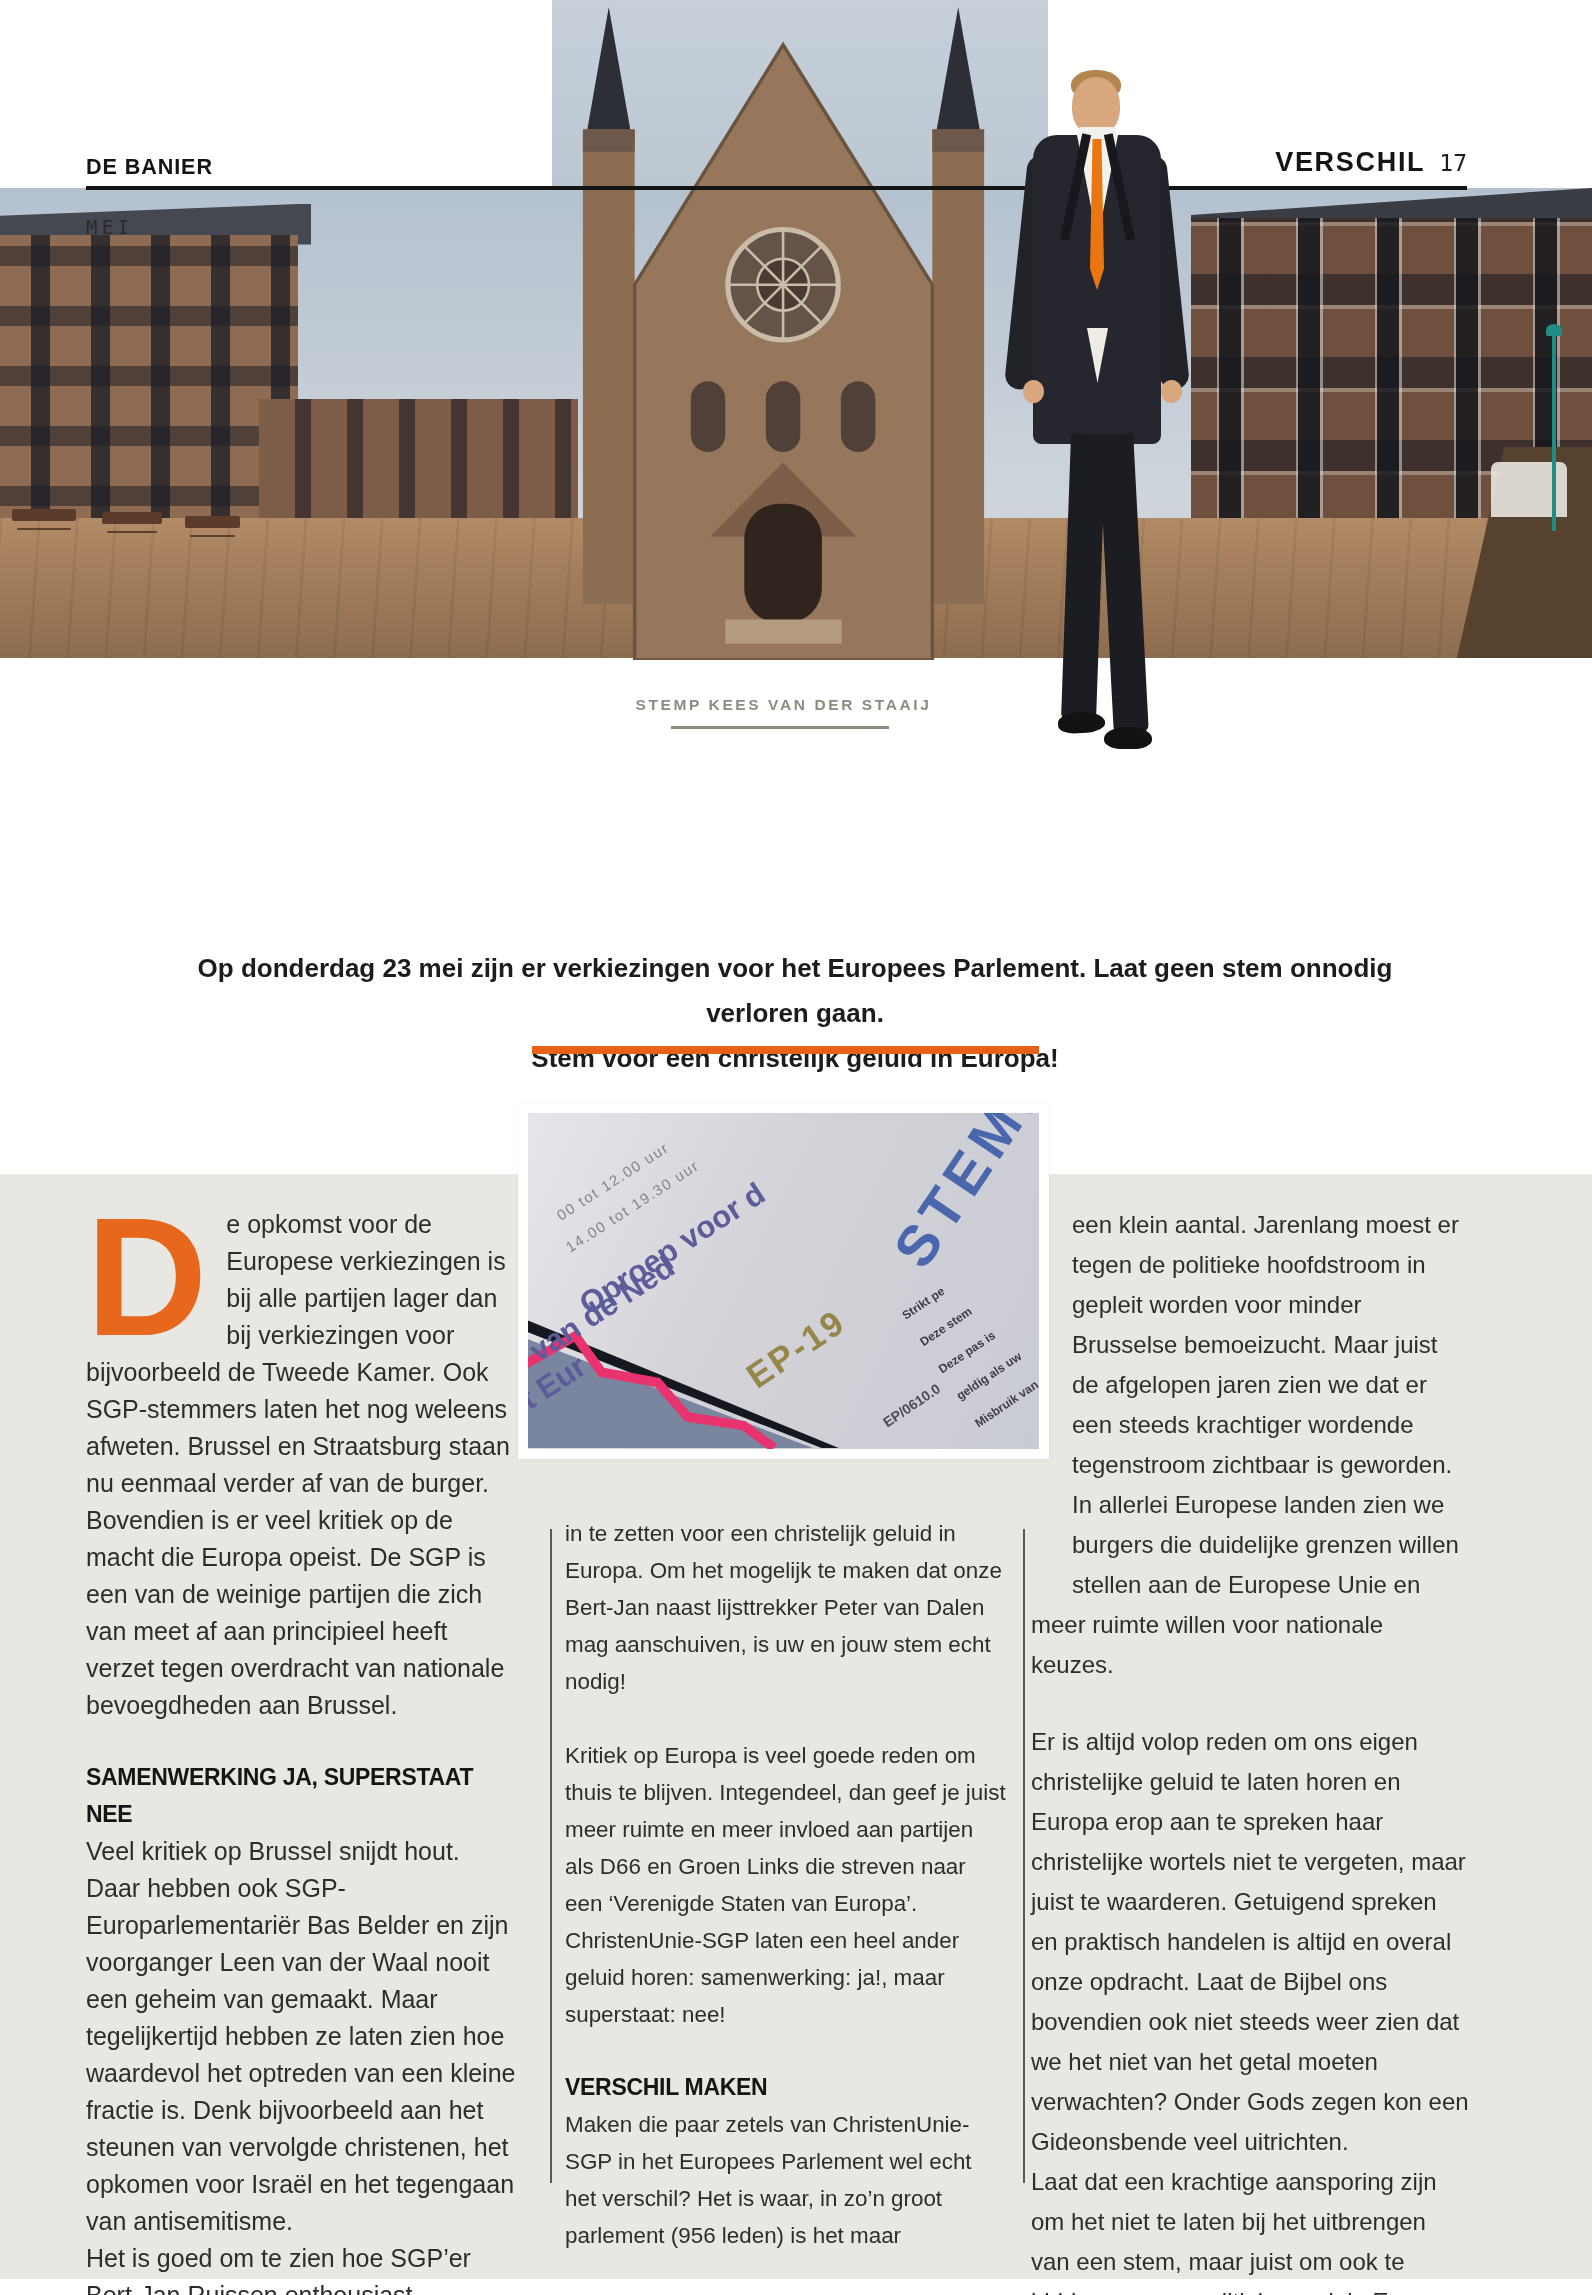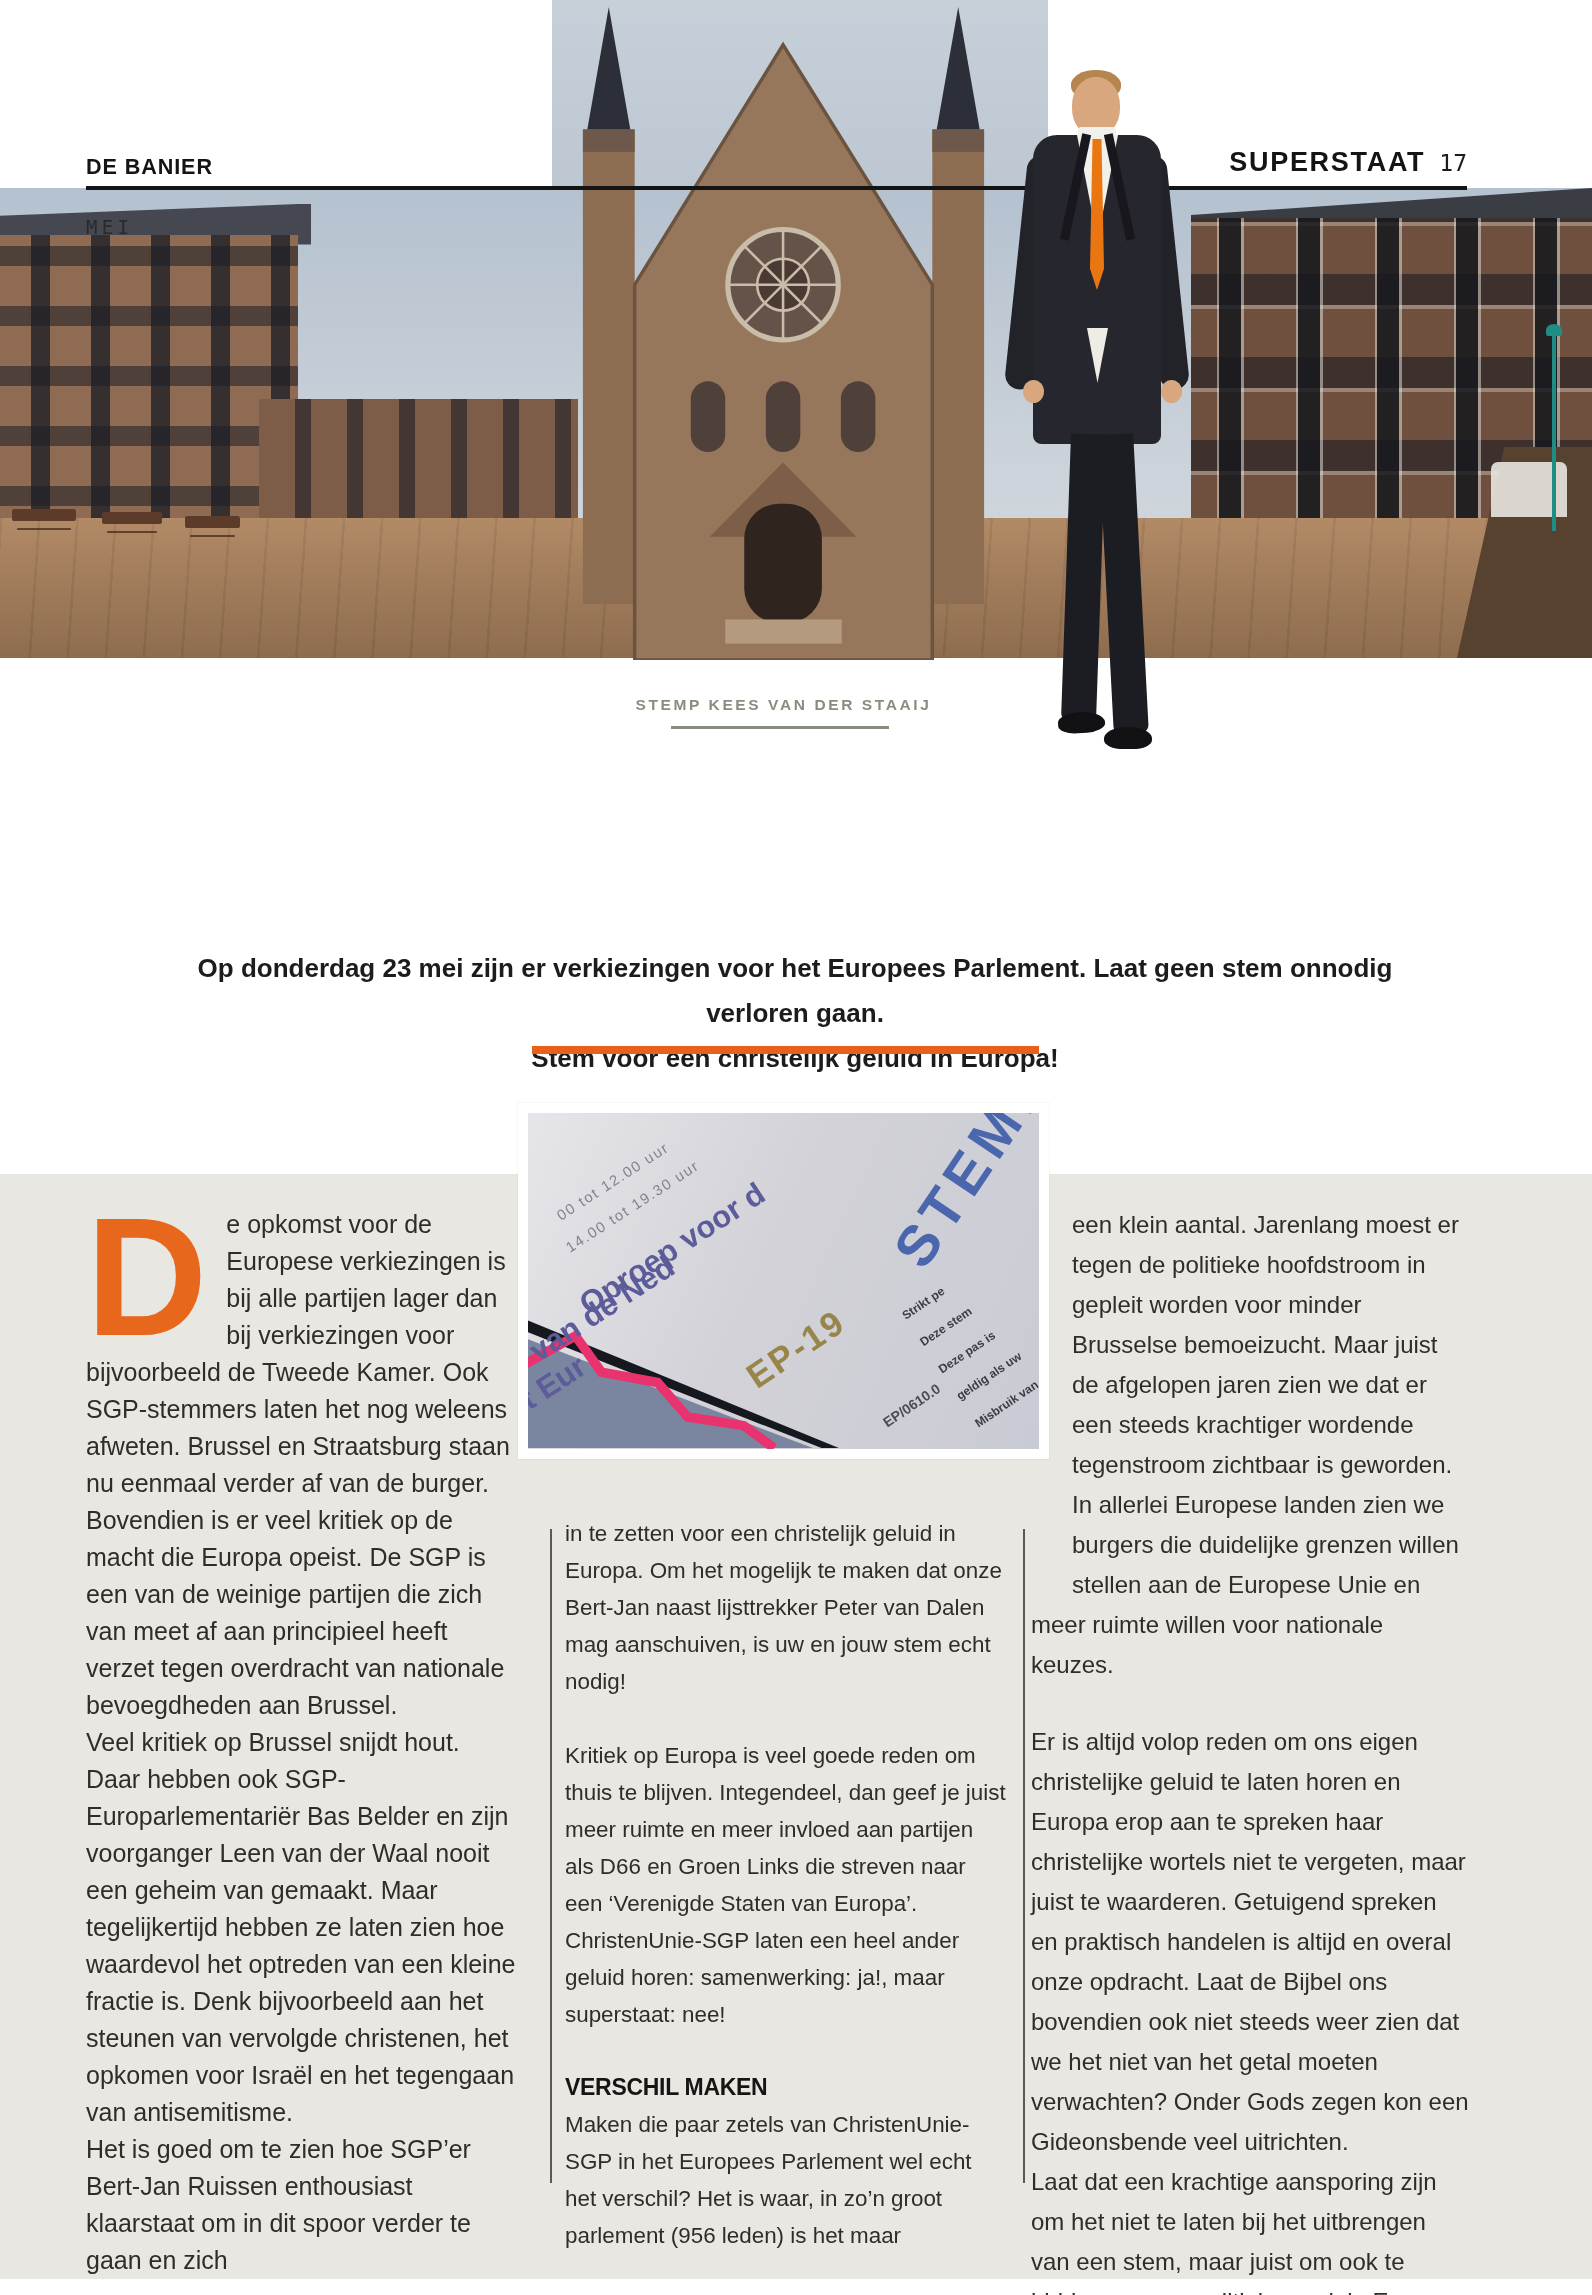--- a/index.html
+++ b/index.html
@@ -122,21 +122,21 @@
 </head>
 <body>
 
 <div id="page">
 
   <div class="masthead-left">
     <span class="brand">DE BANIER</span>
     <span class="issue">MEI</span>
   </div>
   <div class="masthead-right">
-    <span class="section">SUPERSTAAT</span>
+    <span class="section">VERSCHIL</span>
     <span class="pageno">17</span>
   </div>
   <div class="head-rule"></div>
 
   <div class="photo-band">
     <div class="bld roof-left"></div>
     <div class="bld bld-left"></div>
     <div class="bld bld-midwing"></div>
     <div class="bld roof-right"></div>
     <div class="bld bld-right"></div>
@@ -225,20 +225,21 @@
       <span class="cp-op2">van de Ned</span>
       <span class="cp-op3">t Eur</span>
     </div>
   </div>
 
   <div class="divider d1"></div>
   <div class="divider d2"></div>
 
   <div class="col col-left">
     <p><span class="dropcap">D</span><span>e opkomst voor de Europese verkiezingen is bij alle partijen lager dan bij verkiezingen voor bijvoorbeeld de Tweede Kamer. Ook SGP-stemmers laten het nog weleens afweten. Brussel en Straatsburg staan nu eenmaal verder af van de burger. Bovendien is er veel kritiek op de macht die Europa opeist. De SGP is een van de weinige partijen die zich van meet af aan principieel heeft verzet tegen overdracht van nationale bevoegdheden aan Brussel.</span></p>
+    <p class="subhead">SAMENWERKING JA, SUPERSTAAT NEE</p>
     <p>Veel kritiek op Brussel snijdt hout. Daar hebben ook SGP-Europarlementariër Bas Belder en zijn voorganger Leen van der Waal nooit een geheim van gemaakt. Maar tegelijkertijd hebben ze laten zien hoe waardevol het optreden van een kleine fractie is. Denk bijvoorbeeld aan het steunen van vervolgde christenen, het opkomen voor Israël en het tegengaan van antisemitisme.</p>
     <p>Het is goed om te zien hoe SGP’er Bert-Jan Ruissen enthousiast klaarstaat om in dit spoor verder te gaan en zich</p>
   </div>
 
   <div class="col col-mid">
     <p>in te zetten voor een christelijk geluid in Europa. Om het mogelijk te maken dat onze Bert-Jan naast lijsttrekker Peter van Dalen mag aanschuiven, is uw en jouw stem echt nodig!</p>
     <p class="gap">Kritiek op Europa is veel goede reden om thuis te blijven. Integendeel, dan geef je juist meer ruimte en meer invloed aan partijen als D66 en Groen Links die streven naar een ‘Verenigde Staten van Europa’. ChristenUnie-SGP laten een heel ander geluid horen: samenwerking: ja!, maar superstaat: nee!</p>
     <p class="subhead">VERSCHIL MAKEN</p>
     <p>Maken die paar zetels van ChristenUnie-SGP in het Europees Parlement wel echt het verschil? Het is waar, in zo’n groot parlement (956 leden) is het maar</p>
   </div>

